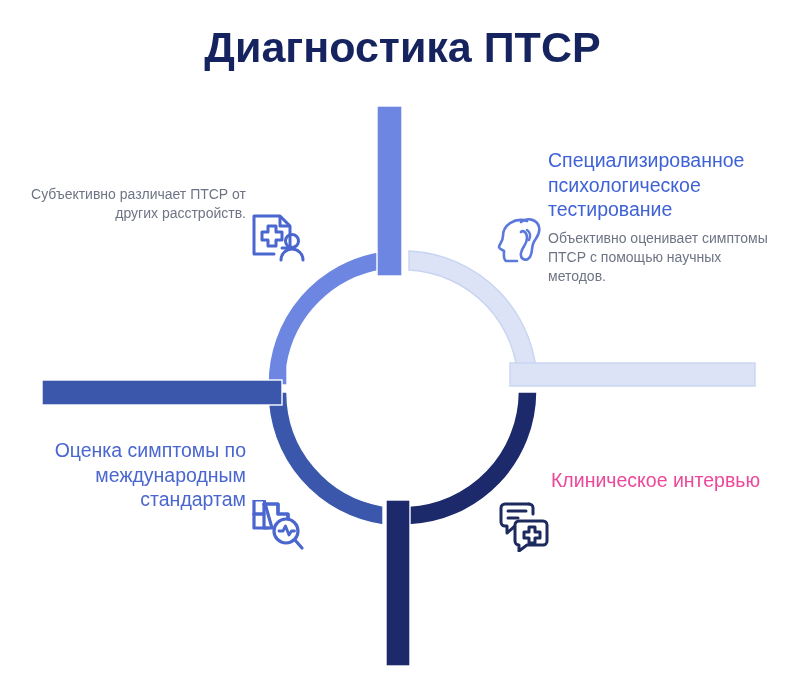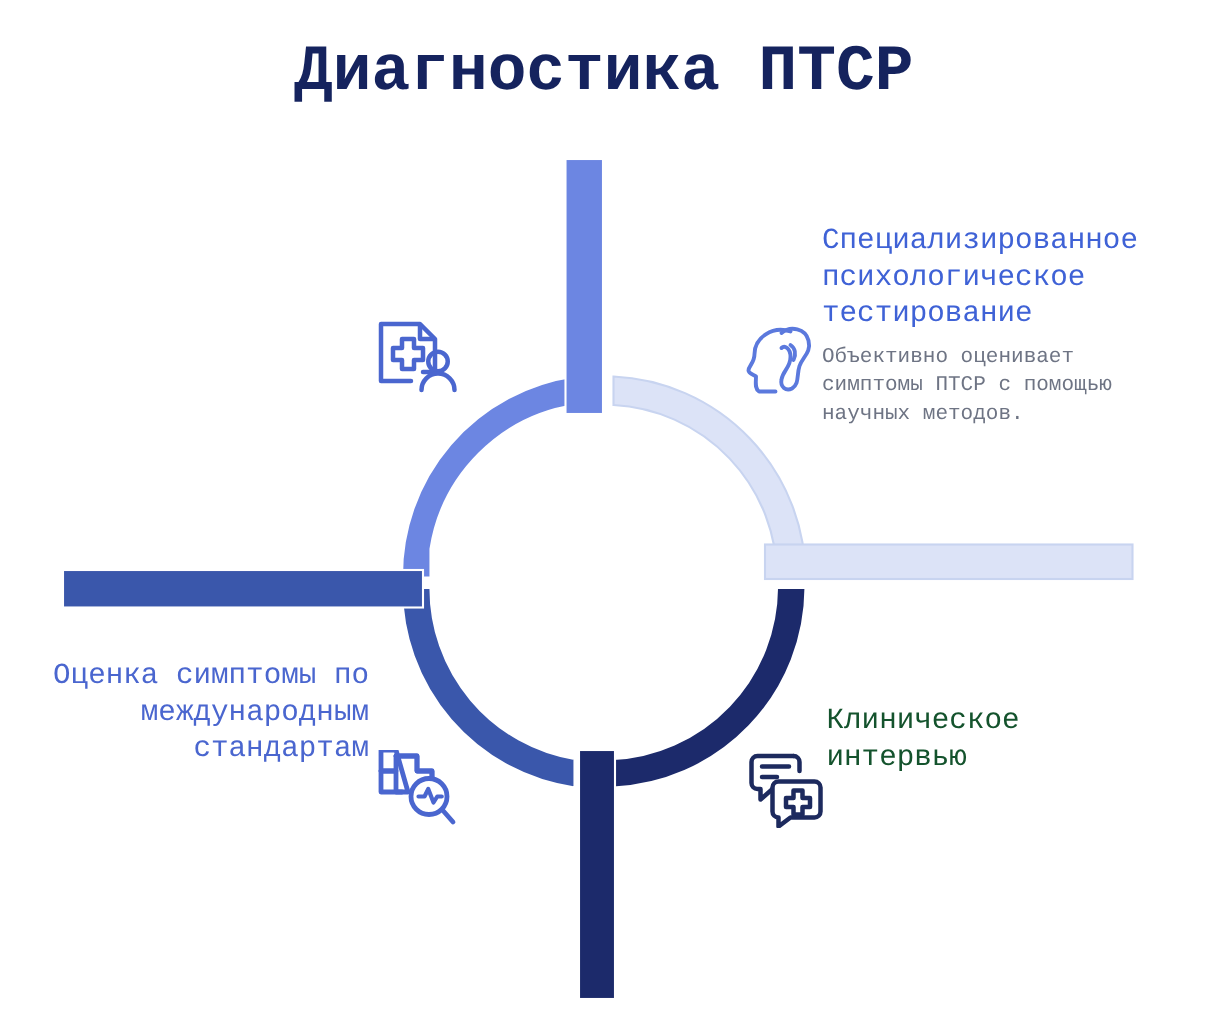--- a/index.html
+++ b/index.html
@@ -14,21 +14,20 @@
     overflow: hidden;
     font-family: "Liberation Sans", sans-serif;
     -webkit-font-smoothing: antialiased;
   }
 
   #infographic {
     position: absolute;
     inset: 0;
     width: 805px;
     height: 685px;
-    font-family: Liberation Mono, monospace;
   }
 
   
   .title {
     position: absolute;
     top: 24px;
     left: 0;
     width: 805px;
     text-align: center;
     font-size: 43px;
@@ -90,21 +89,21 @@
   }
   #block-standards .heading { color: #4a66cf; }
 
   
   #block-interview {
     top: 468px;
     left: 551px;
     width: 230px;
     text-align: left;
   }
-  #block-interview .heading { color: #14532d; }
+  #block-interview .heading { color: #ec4899; }
 
   
   .icon {
     position: absolute;
   }
   #icon-differential { top: 212px; left: 250px; }
   #icon-testing      { top: 214px; left: 497px; }
   #icon-standards    { top: 500px; left: 250px; }
   #icon-interview    { top: 500px; left: 497px; }
 </style>
@@ -152,20 +151,21 @@
       <path d="M 537 392
                A 134 134 0 0 1 409 525
                L 409 506
                A 115 115 0 0 0 518 392
                Z" fill="#1c2a6b" stroke="#ffffff" stroke-width="1.4"></path>
       <rect x="386" y="500" width="24" height="166" fill="#1c2a6b" stroke="#ffffff" stroke-width="1.4"></rect>
     </g>
   </svg>
 
   <div class="block" id="block-differential">
+    <div class="body">Субъективно различает ПТСР от других расстройств.</div>
   </div>
 
   <div class="icon" id="icon-differential">
     <svg width="56" height="52" viewBox="0 0 56 52">
       <path d="M4 4 h26 l10 10 v22 h-8 M4 4 v38 h20" fill="none" stroke="#4a66cf" stroke-width="3" stroke-linecap="round" stroke-linejoin="round"></path>
       <path d="M30 4 v10 h10" fill="none" stroke="#4a66cf" stroke-width="3" stroke-linejoin="round"></path>
       <path d="M18 14 h8 v6 h6 v8 h-6 v6 h-8 v-6 h-6 v-8 h6 Z" fill="none" stroke="#4a66cf" stroke-width="3" stroke-linejoin="round"></path>
       <circle cx="42" cy="29" r="6.5" fill="none" stroke="#4a66cf" stroke-width="3"></circle>
       <path d="M31 48 a11 11 0 0 1 22 0" fill="none" stroke="#4a66cf" stroke-width="3" stroke-linecap="round"></path>
     </svg>

